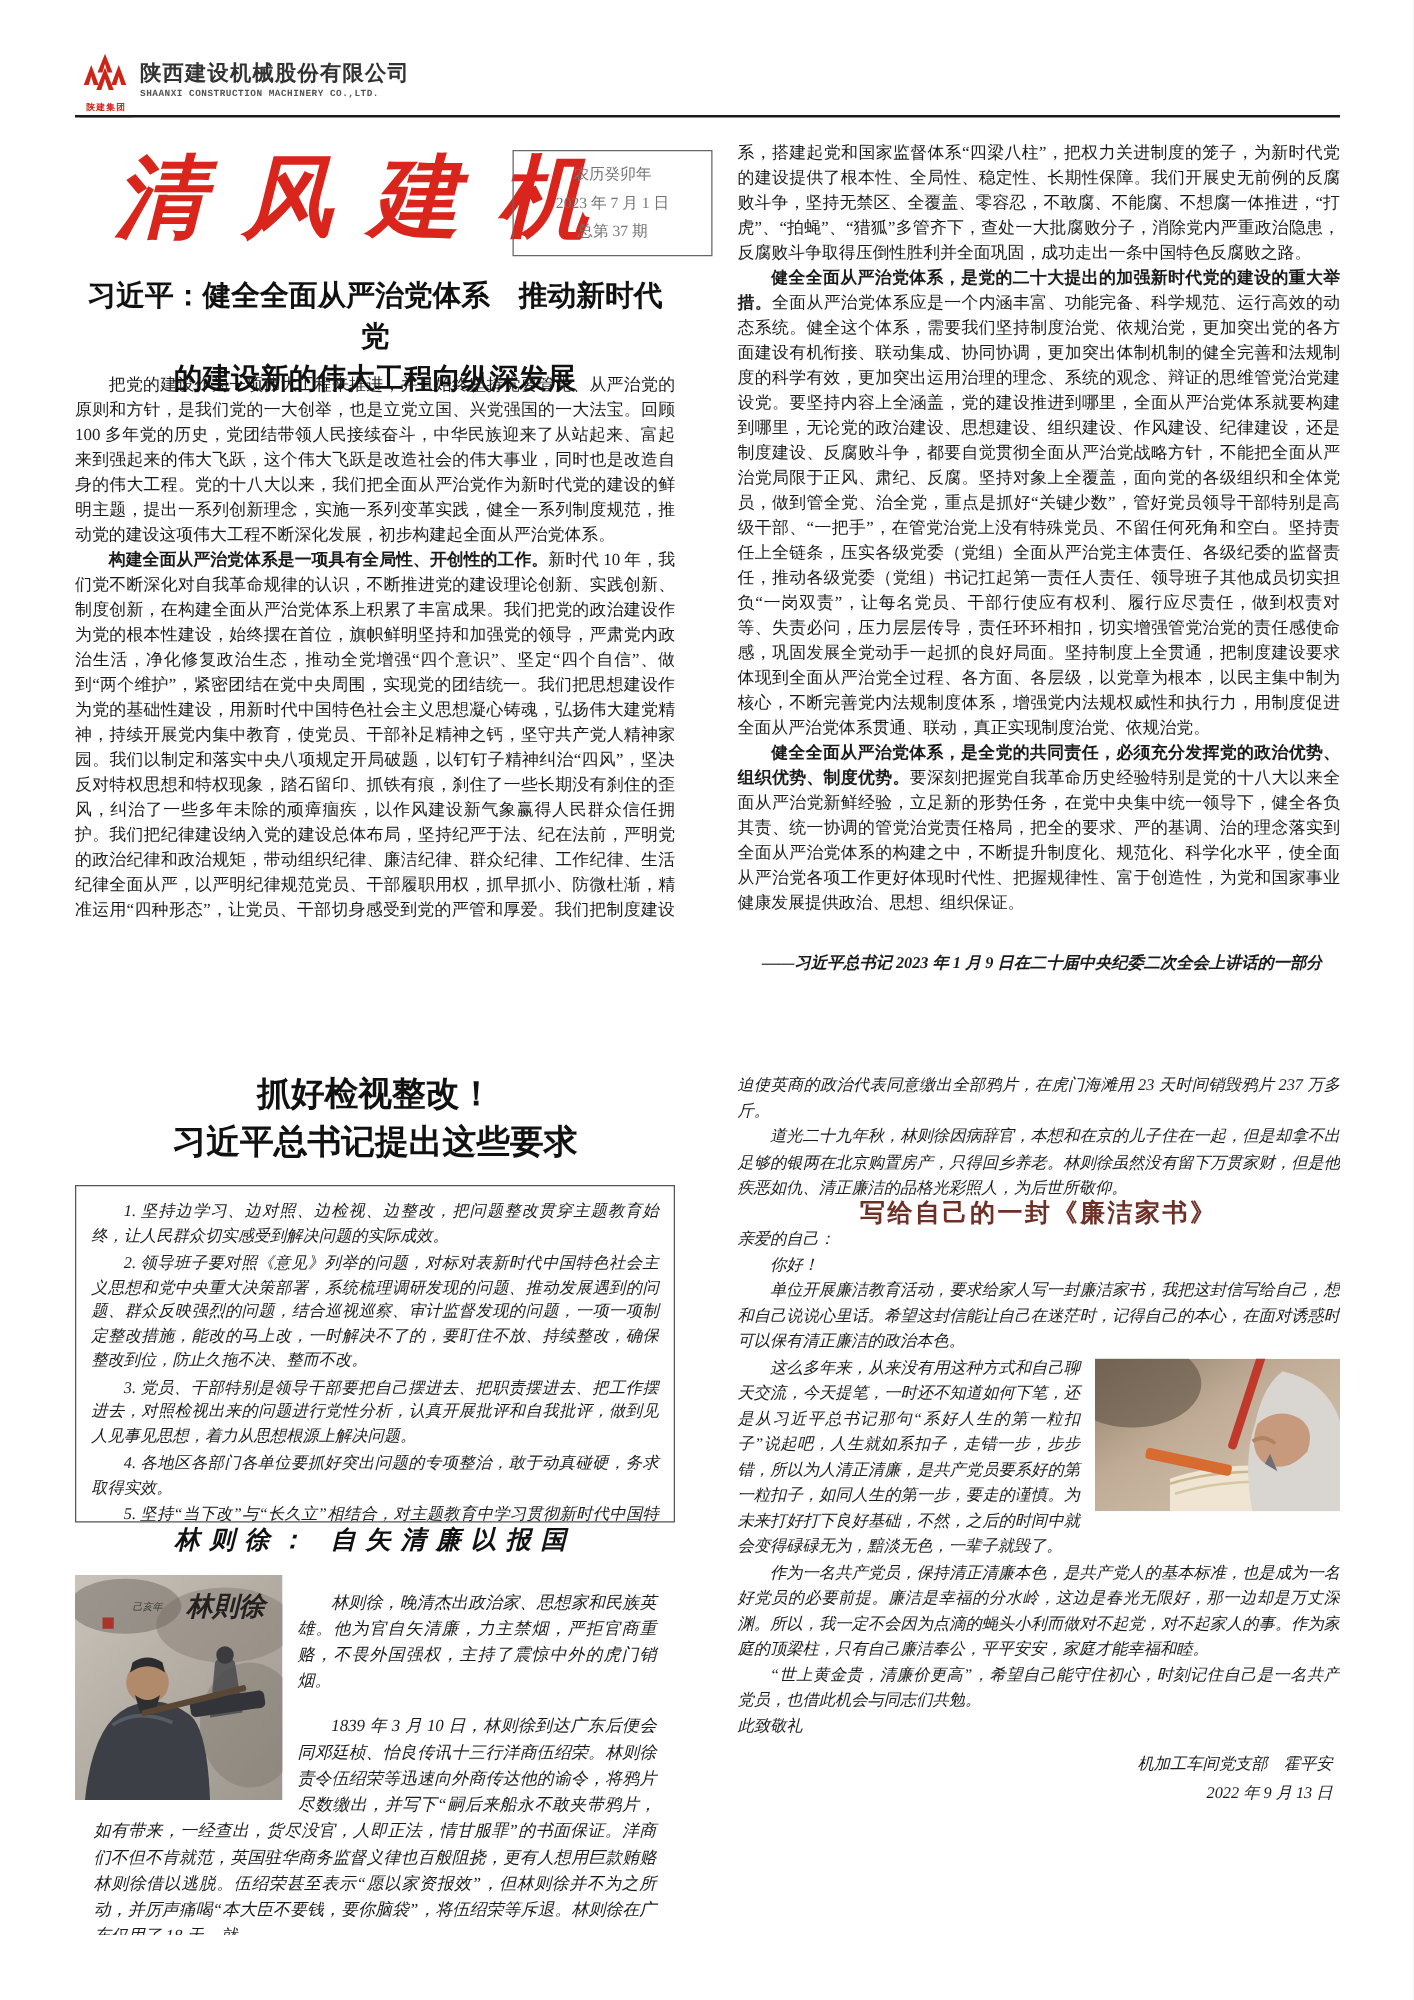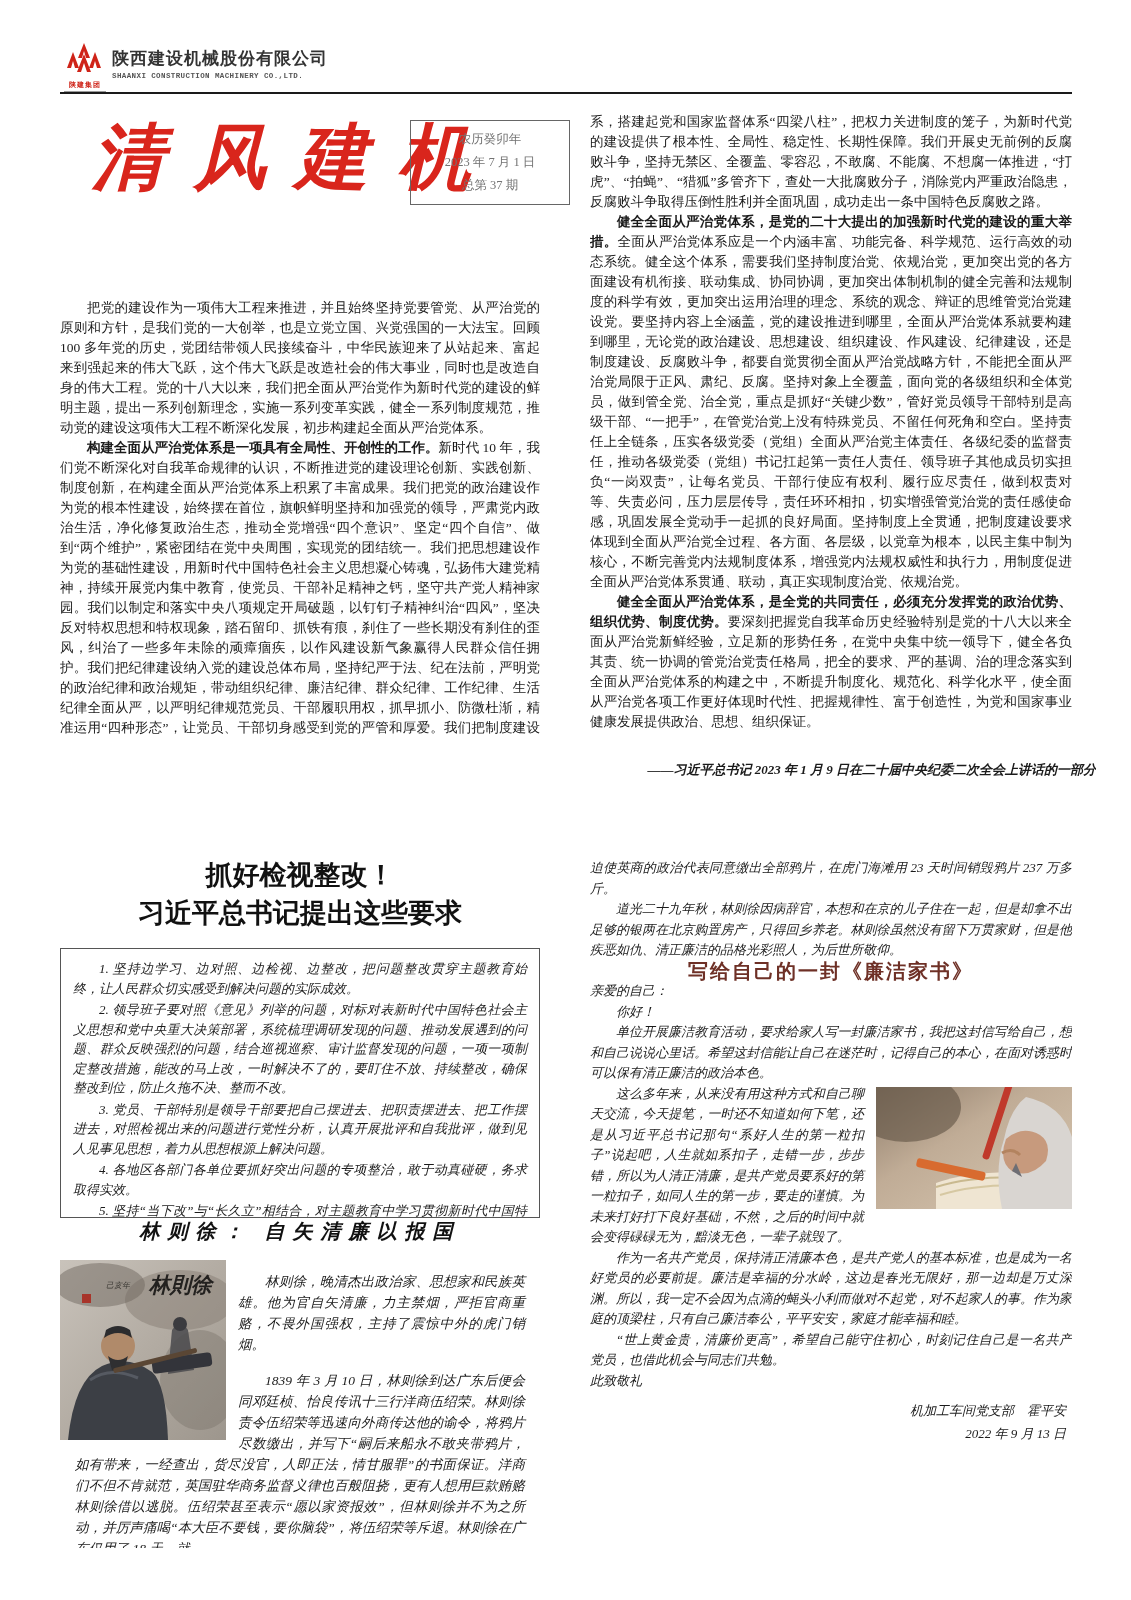--- a/index.html
+++ b/index.html
@@ -58,32 +58,36 @@
   <div class="abs header-rule" style="left:60px;top:92px;width:1012px;"></div>
 
   <div class="abs masthead" style="left:92px;top:110px;color:#d9251c;">清风建机</div>
 
   <div class="abs issue-box" style="left:410px;top:120px;width:158px;">
     <div>农历癸卯年</div>
     <div>2023 年 7 月 1 日</div>
     <div>总第 37 期</div>
   </div>
 
+  <div class="abs headline" style="left:60px;top:220px;width:480px;">
+    <div>习近平：健全全面从严治党体系　推动新时代党</div>
+    <div>的建设新的伟大工程向纵深发展</div>
+  </div>
 
   <div class="abs bodycol" style="left:60px;top:298px;width:480px;height:440px;">
       <p>把党的建设作为一项伟大工程来推进，并且始终坚持党要管党、从严治党的原则和方针，是我们党的一大创举，也是立党立国、兴党强国的一大法宝。回顾 100 多年党的历史，党团结带领人民接续奋斗，中华民族迎来了从站起来、富起来到强起来的伟大飞跃，这个伟大飞跃是改造社会的伟大事业，同时也是改造自身的伟大工程。党的十八大以来，我们把全面从严治党作为新时代党的建设的鲜明主题，提出一系列创新理念，实施一系列变革实践，健全一系列制度规范，推动党的建设这项伟大工程不断深化发展，初步构建起全面从严治党体系。</p>
       <p><b>构建全面从严治党体系是一项具有全局性、开创性的工作。</b>新时代 10 年，我们党不断深化对自我革命规律的认识，不断推进党的建设理论创新、实践创新、制度创新，在构建全面从严治党体系上积累了丰富成果。我们把党的政治建设作为党的根本性建设，始终摆在首位，旗帜鲜明坚持和加强党的领导，严肃党内政治生活，净化修复政治生态，推动全党增强“四个意识”、坚定“四个自信”、做到“两个维护”，紧密团结在党中央周围，实现党的团结统一。我们把思想建设作为党的基础性建设，用新时代中国特色社会主义思想凝心铸魂，弘扬伟大建党精神，持续开展党内集中教育，使党员、干部补足精神之钙，坚守共产党人精神家园。我们以制定和落实中央八项规定开局破题，以钉钉子精神纠治“四风”，坚决反对特权思想和特权现象，踏石留印、抓铁有痕，刹住了一些长期没有刹住的歪风，纠治了一些多年未除的顽瘴痼疾，以作风建设新气象赢得人民群众信任拥护。我们把纪律建设纳入党的建设总体布局，坚持纪严于法、纪在法前，严明党的政治纪律和政治规矩，带动组织纪律、廉洁纪律、群众纪律、工作纪律、生活纪律全面从严，以严明纪律规范党员、干部履职用权，抓早抓小、防微杜渐，精准运用“四种形态”，让党员、干部切身感受到党的严管和厚爱。我们把制度建设贯穿党的各项建设，与时俱进完善党章，聚焦加强党的领导和党的建设推进制度创新，形成比较完善的党内法规体</p>
     </div>
 
   <div class="abs bodycol" style="left:590px;top:112px;width:482px;height:720px;">
   <p class="ni">系，搭建起党和国家监督体系“四梁八柱”，把权力关进制度的笼子，为新时代党的建设提供了根本性、全局性、稳定性、长期性保障。我们开展史无前例的反腐败斗争，坚持无禁区、全覆盖、零容忍，不敢腐、不能腐、不想腐一体推进，“打虎”、“拍蝇”、“猎狐”多管齐下，查处一大批腐败分子，消除党内严重政治隐患，反腐败斗争取得压倒性胜利并全面巩固，成功走出一条中国特色反腐败之路。</p>
       <p><b>健全全面从严治党体系，是党的二十大提出的加强新时代党的建设的重大举措。</b>全面从严治党体系应是一个内涵丰富、功能完备、科学规范、运行高效的动态系统。健全这个体系，需要我们坚持制度治党、依规治党，更加突出党的各方面建设有机衔接、联动集成、协同协调，更加突出体制机制的健全完善和法规制度的科学有效，更加突出运用治理的理念、系统的观念、辩证的思维管党治党建设党。要坚持内容上全涵盖，党的建设推进到哪里，全面从严治党体系就要构建到哪里，无论党的政治建设、思想建设、组织建设、作风建设、纪律建设，还是制度建设、反腐败斗争，都要自觉贯彻全面从严治党战略方针，不能把全面从严治党局限于正风、肃纪、反腐。坚持对象上全覆盖，面向党的各级组织和全体党员，做到管全党、治全党，重点是抓好“关键少数”，管好党员领导干部特别是高级干部、“一把手”，在管党治党上没有特殊党员、不留任何死角和空白。坚持责任上全链条，压实各级党委（党组）全面从严治党主体责任、各级纪委的监督责任，推动各级党委（党组）书记扛起第一责任人责任、领导班子其他成员切实担负“一岗双责”，让每名党员、干部行使应有权利、履行应尽责任，做到权责对等、失责必问，压力层层传导，责任环环相扣，切实增强管党治党的责任感使命感，巩固发展全党动手一起抓的良好局面。坚持制度上全贯通，把制度建设要求体现到全面从严治党全过程、各方面、各层级，以党章为根本，以民主集中制为核心，不断完善党内法规制度体系，增强党内法规权威性和执行力，用制度促进全面从严治党体系贯通、联动，真正实现制度治党、依规治党。</p>
       <p><b>健全全面从严治党体系，是全党的共同责任，必须充分发挥党的政治优势、组织优势、制度优势。</b>要深刻把握党自我革命历史经验特别是党的十八大以来全面从严治党新鲜经验，立足新的形势任务，在党中央集中统一领导下，健全各负其责、统一协调的管党治党责任格局，把全的要求、严的基调、治的理念落实到全面从严治党体系的构建之中，不断提升制度化、规范化、科学化水平，使全面从严治党各项工作更好体现时代性、把握规律性、富于创造性，为党和国家事业健康发展提供政治、思想、组织保证。</p>
     </div>
-  <div class="abs bodycol" style="left:614px;top:760px;width:482px;height:30px;">
+  <div class="abs bodycol" style="left:576px;top:760px;width:482px;height:30px;">
     <p class="byline ni">——习近平总书记 2023 年 1 月 9 日在二十届中央纪委二次全会上讲话的一部分</p>
   </div>
 
   <div class="abs review-title" style="left:60px;top:856px;width:480px;">
     <div>抓好检视整改！</div>
     <div>习近平总书记提出这些要求</div>
   </div>
   <div class="abs review-box" style="left:60px;top:948px;width:454px;height:248px;">
       <p>1. 坚持边学习、边对照、边检视、边整改，把问题整改贯穿主题教育始终，让人民群众切实感受到解决问题的实际成效。</p>
       <p>2. 领导班子要对照《意见》列举的问题，对标对表新时代中国特色社会主义思想和党中央重大决策部署，系统梳理调研发现的问题、推动发展遇到的问题、群众反映强烈的问题，结合巡视巡察、审计监督发现的问题，一项一项制定整改措施，能改的马上改，一时解决不了的，要盯住不放、持续整改，确保整改到位，防止久拖不决、整而不改。</p>

